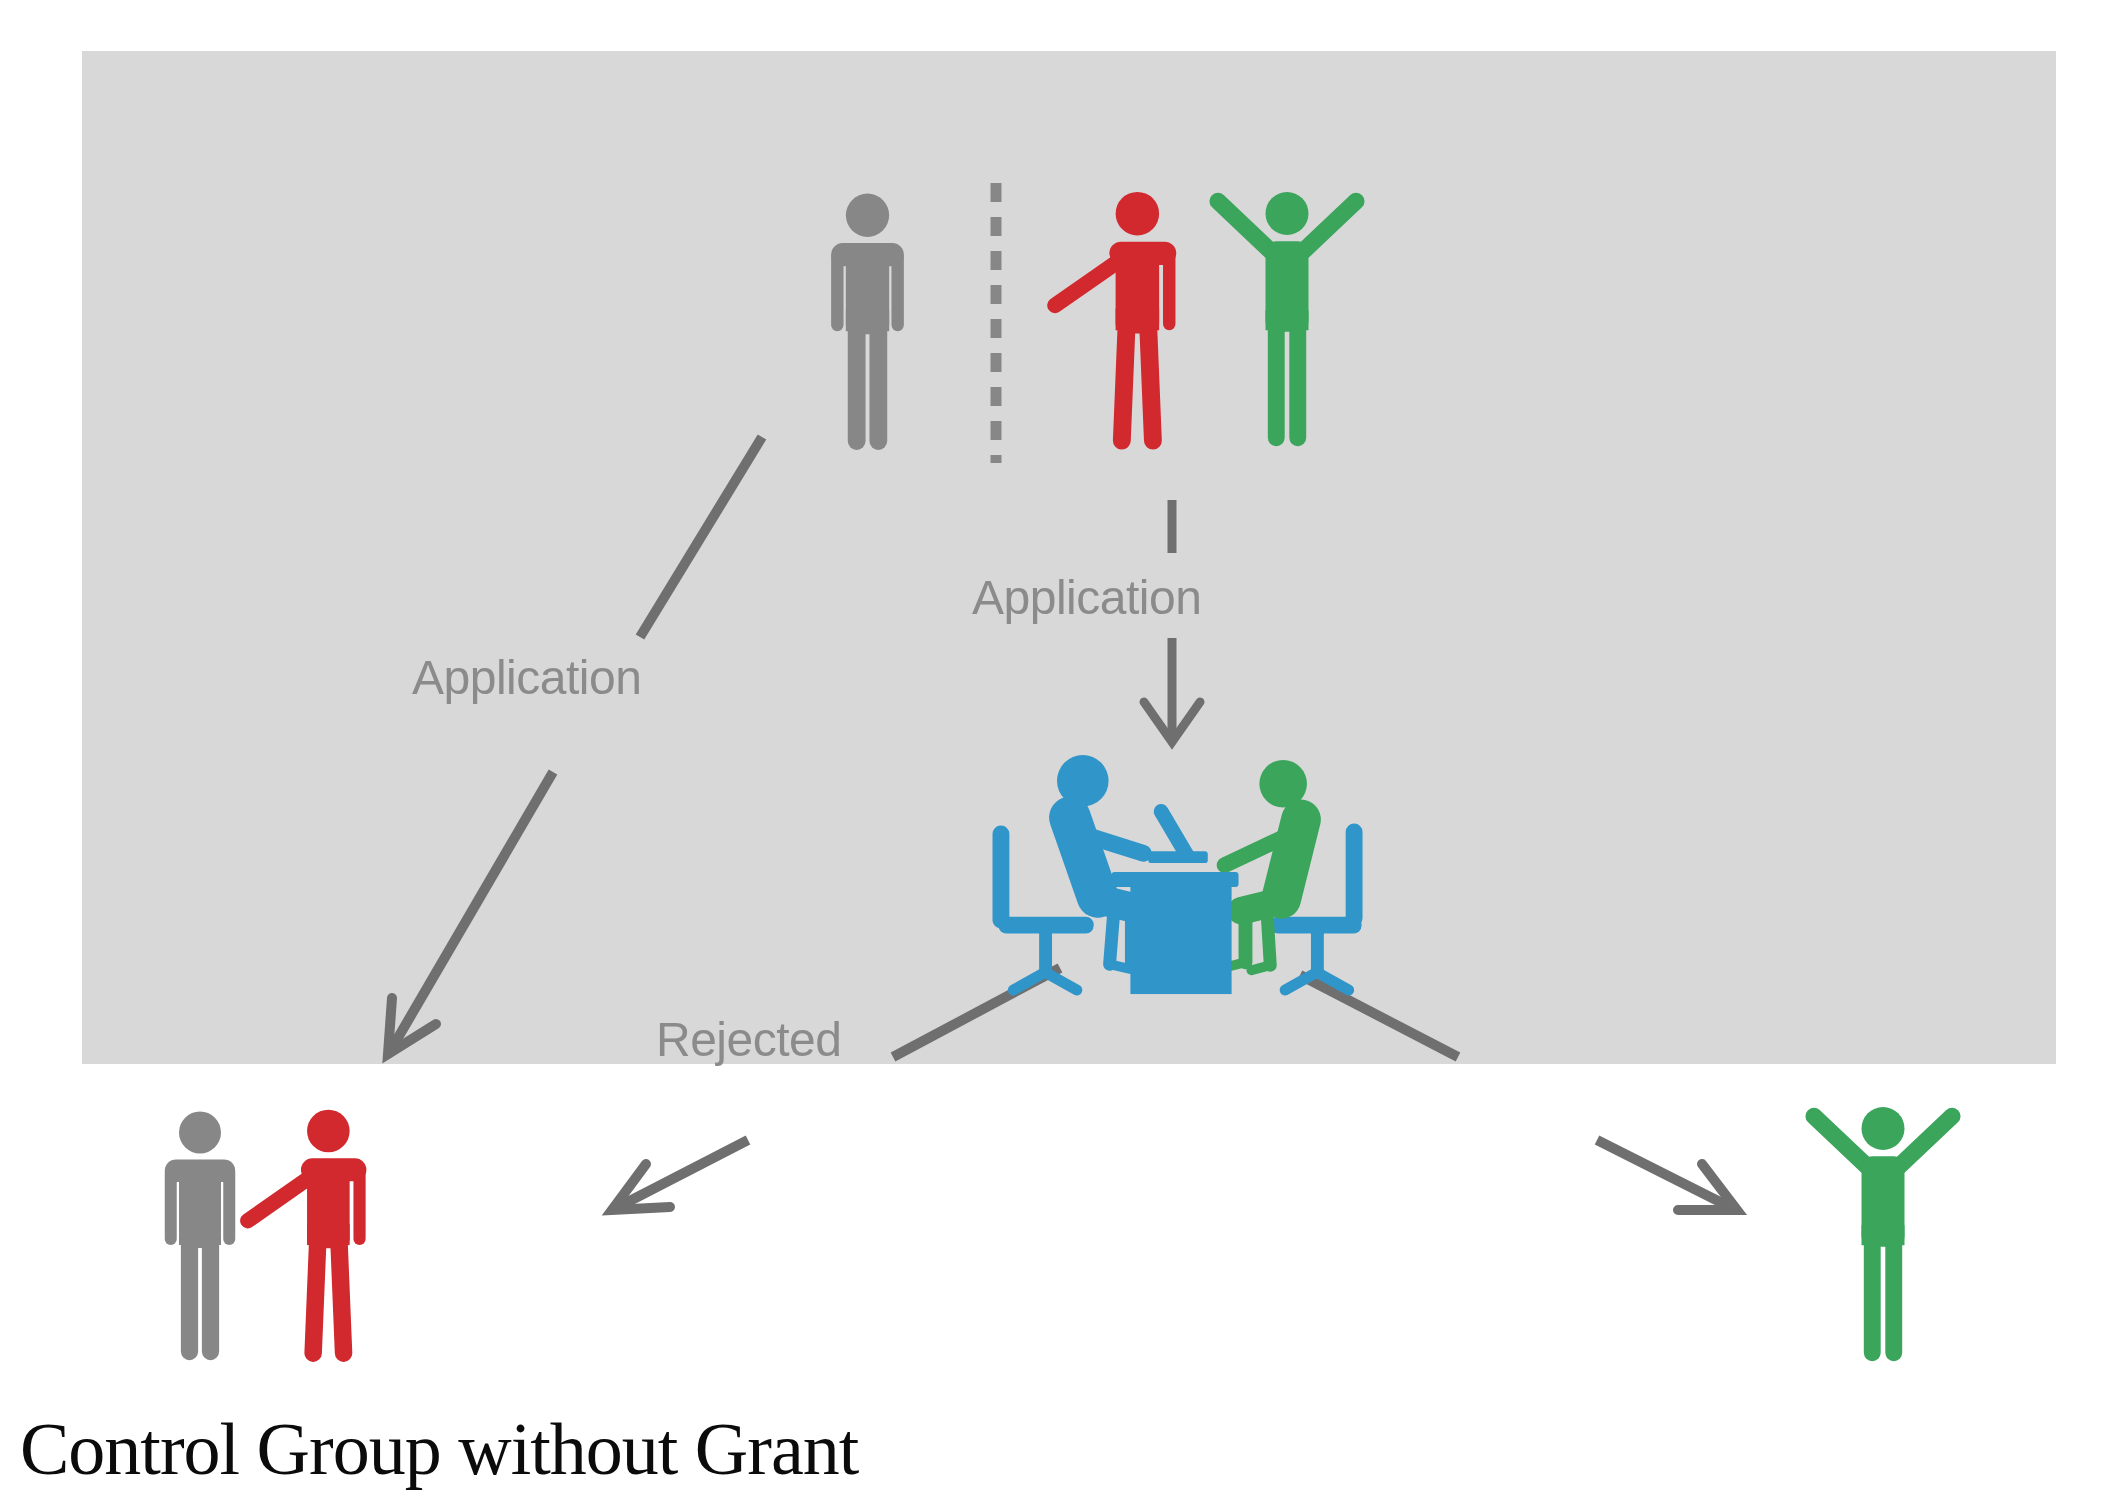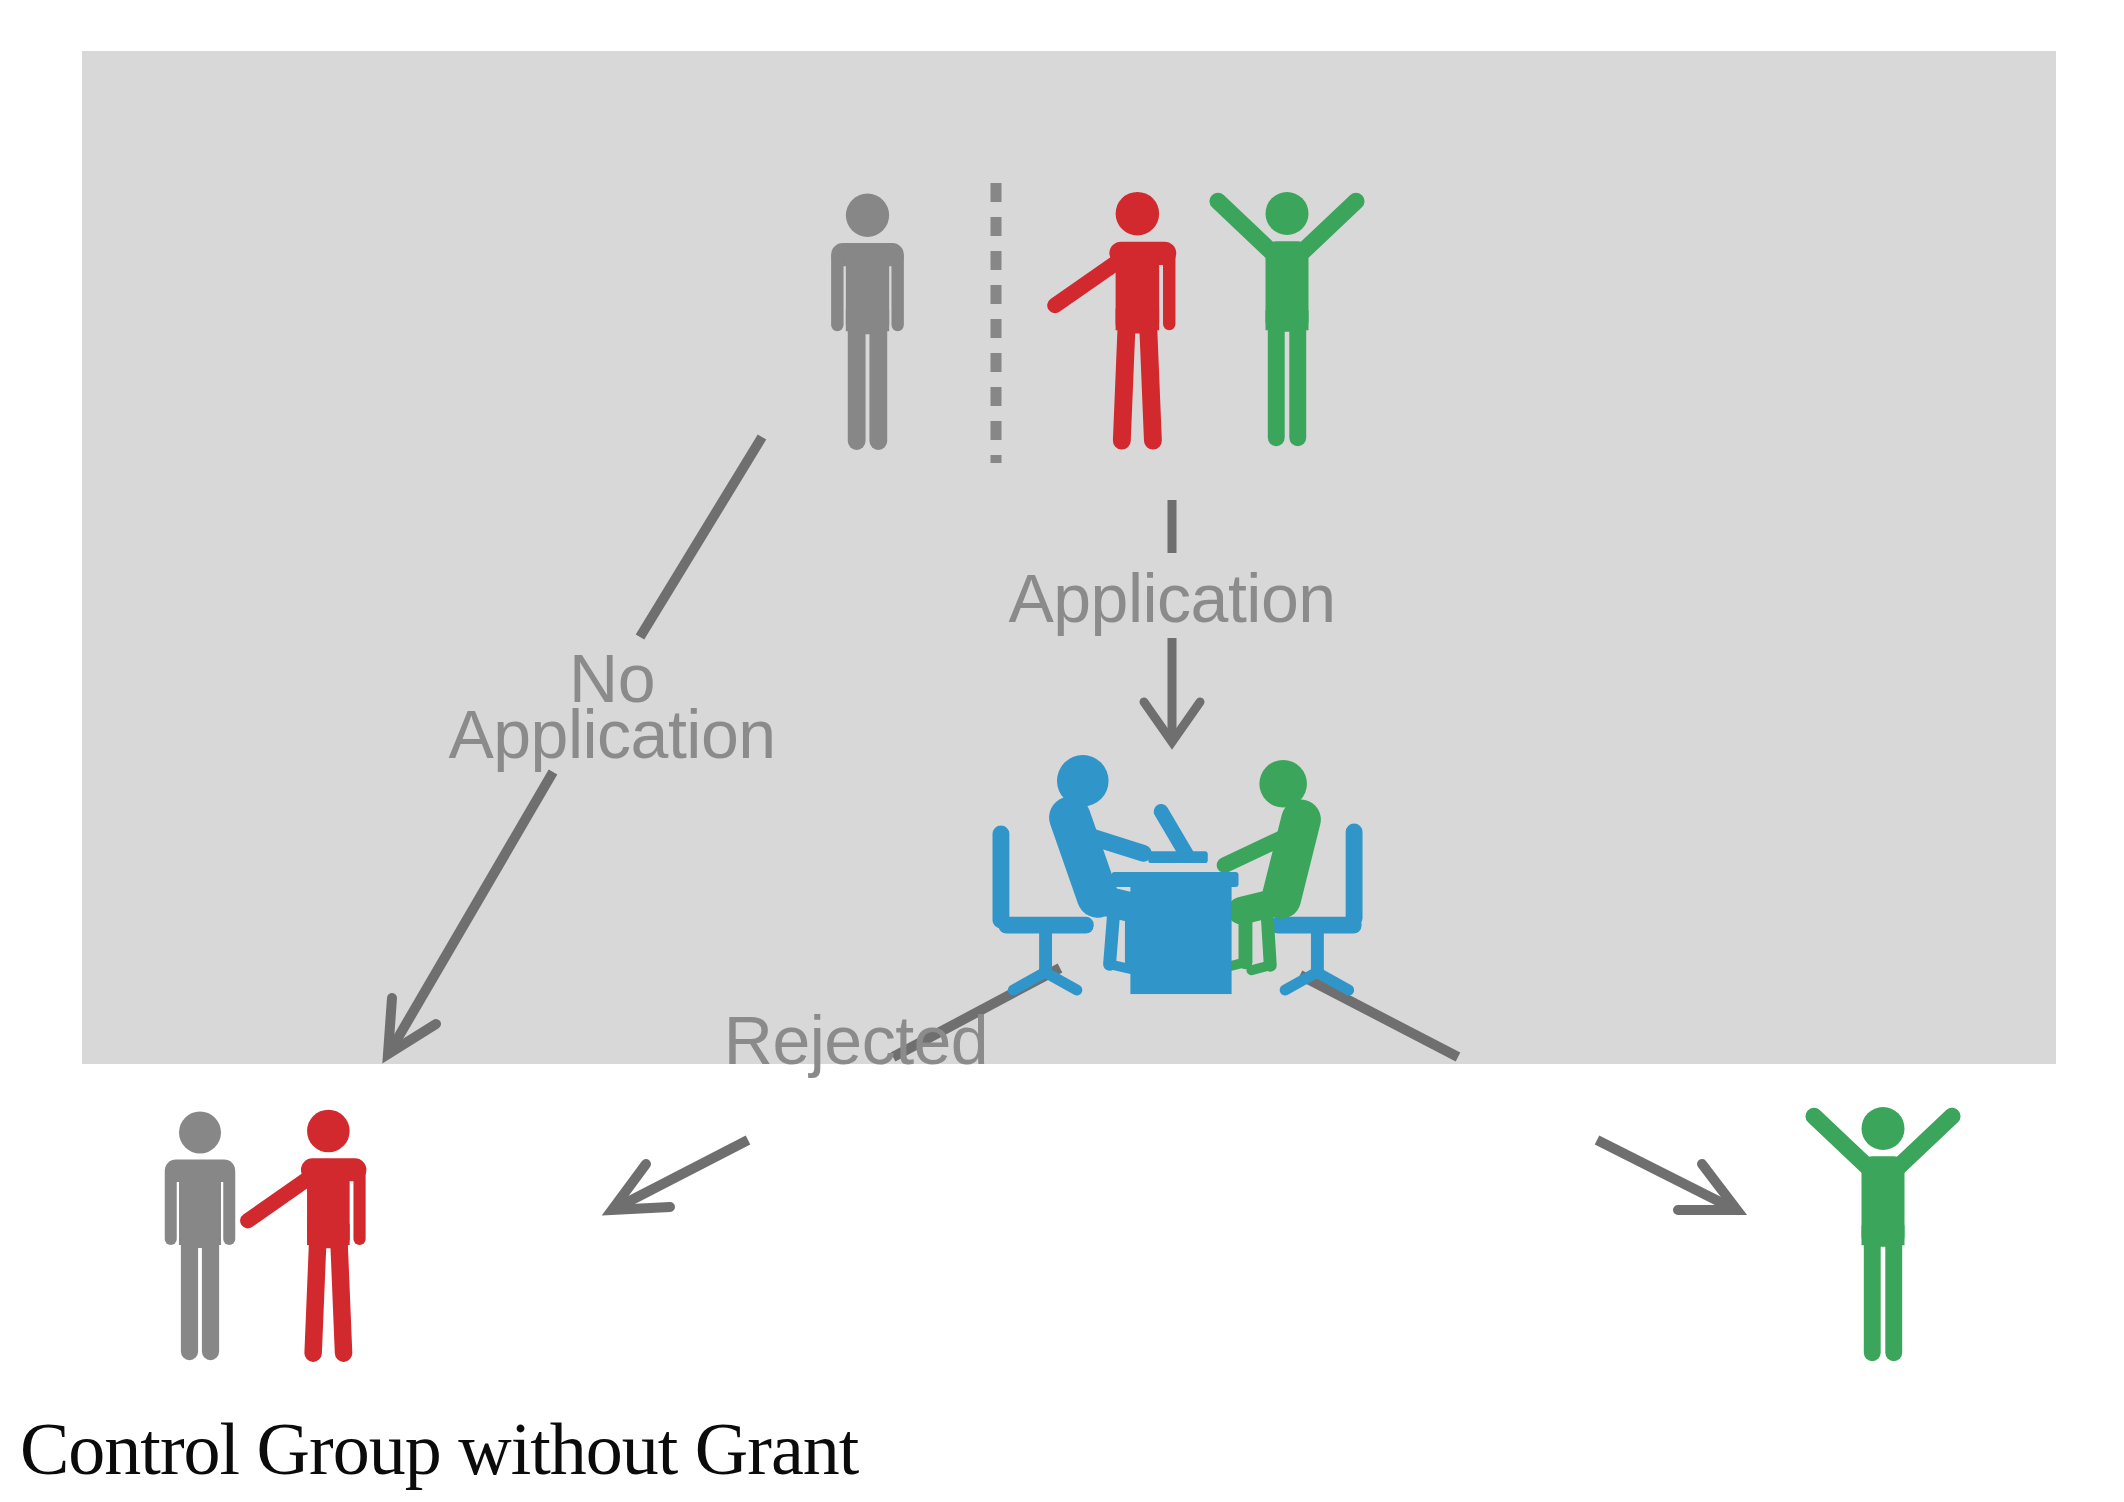--- a/index.html
+++ b/index.html
@@ -10,21 +10,21 @@
   .canvas{position:relative;width:2124px;height:1502px;background:var(--c-bg);overflow:hidden;
           font-family:"Liberation Sans",sans-serif;}
   .panel{position:absolute;left:82px;top:51px;width:1974px;height:1013px;background:var(--c-panel);}
   .abs{position:absolute;}
   svg{display:block;overflow:visible;}
   .person-gray{color:var(--c-gray);}
   .person-red{color:var(--c-red);}
   .person-green{color:var(--c-green);}
   .blue{color:var(--c-blue);}
   .green{color:var(--c-green);}
-  .lbl{position:absolute;color:var(--c-label);font-size:68px;line-height:56px;text-align:center;
+  .lbl{position:absolute;color:var(--c-label);font-size:48px;line-height:56px;
        width:400px;letter-spacing:-0.5px;}
   .caption{position:absolute;color:var(--c-caption);font-family:Liberation Serif, serif;
            font-size:74px;line-height:1;white-space:nowrap;letter-spacing:-1px;}
   .arrow-stroke{stroke:var(--c-arrow);fill:none;}
   .dash-stroke{stroke:var(--c-gray);fill:none;}
 </style>
 </head>
 <body>
 
 <div class="canvas">
@@ -147,21 +147,20 @@
     </g>
     <g class="blue">
       <line x1="176" y1="60" x2="202" y2="104" stroke="currentColor" stroke-width="15" stroke-linecap="round"></line>
       <rect x="163" y="100" width="60" height="12" rx="3" fill="currentColor"></rect>
     </g>
   </svg>
 
   <div class="lbl" style="left:972px;top:570px">Application</div>
 
   <div class="lbl" style="left:412px;top:650px">
-    <span style="display:block">No</span>
     <span style="display:block">Application</span>
   </div>
 
   <div class="lbl" style="left:656px;top:1012px">Rejected</div>
 
 
   <svg class="abs person-gray" style="left:152px;top:1110px" width="96" height="255" viewBox="0 0 64 170">
       <use href="#sym-standing"></use>
     </svg>
 

